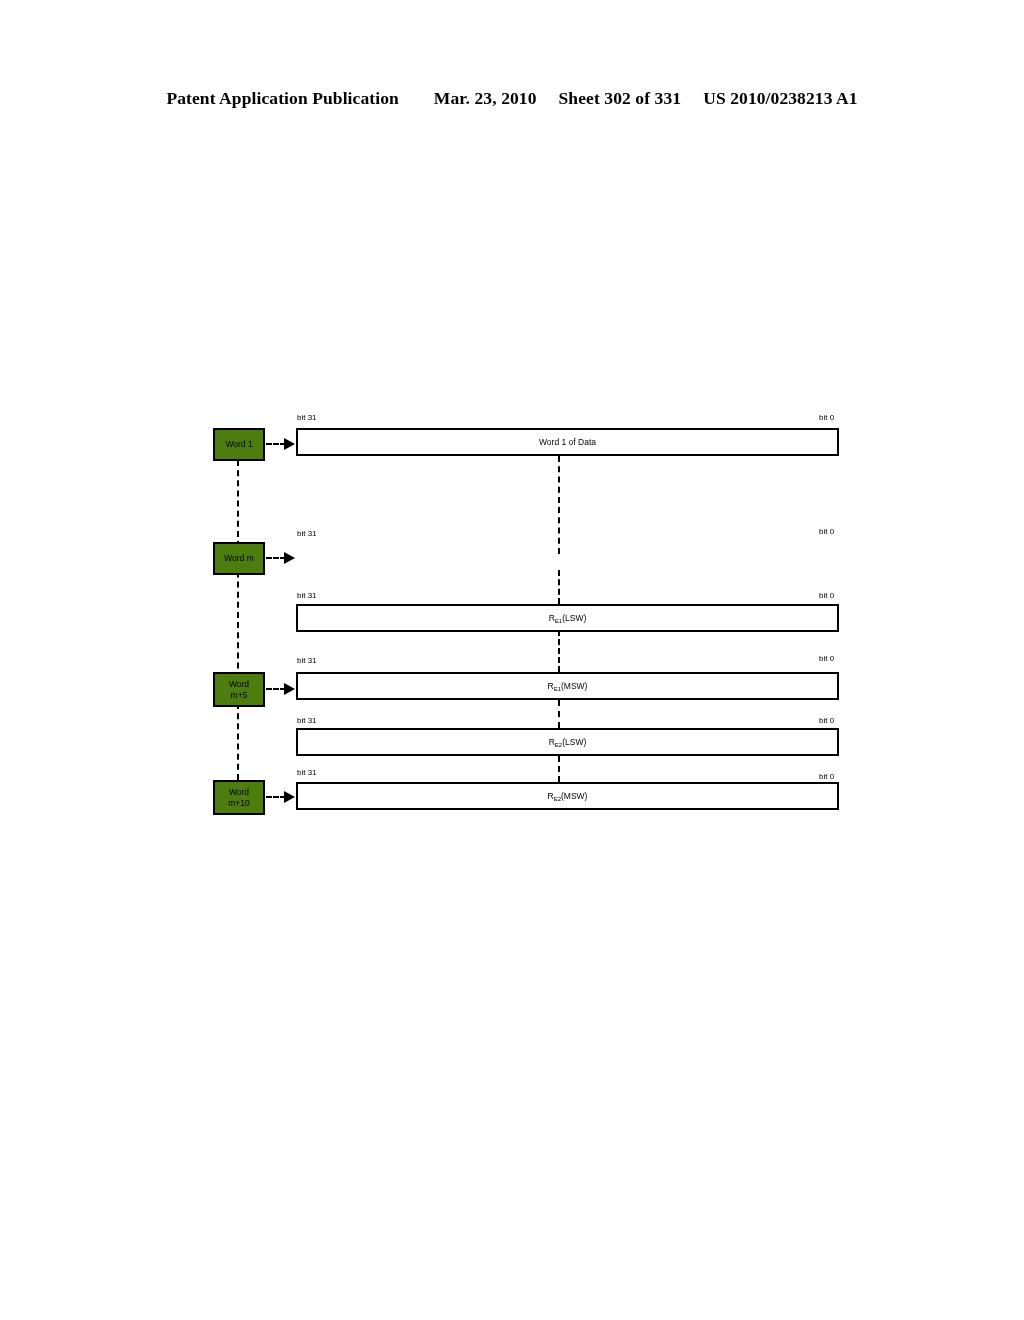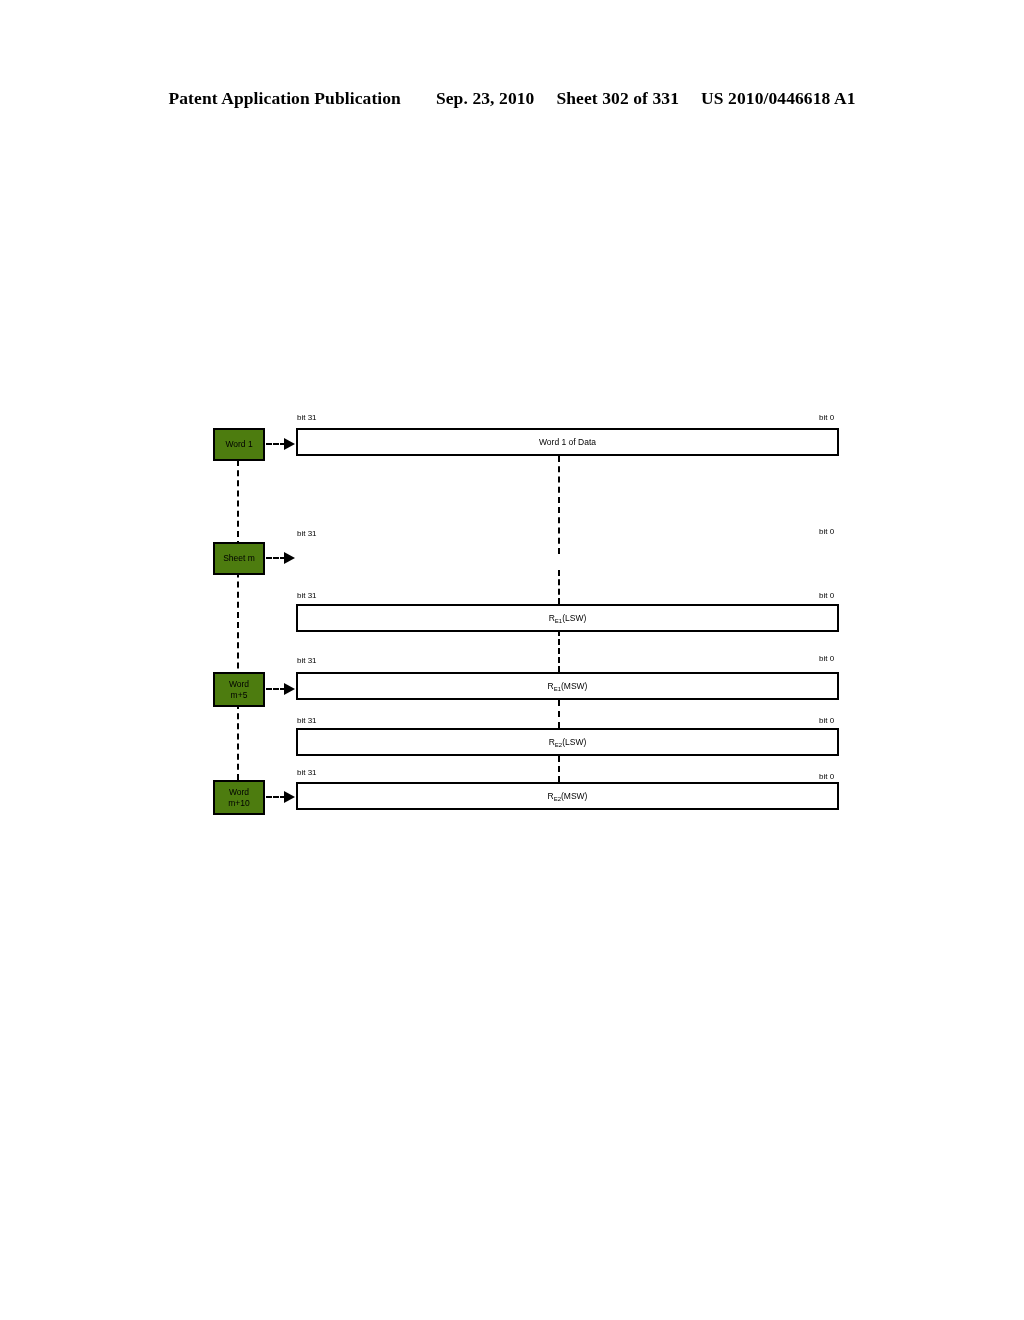--- a/index.html
+++ b/index.html
@@ -149,25 +149,25 @@
     font-size: 44px;
     letter-spacing: 3px;
   }
 </style>
 </head>
 <body>
 
 <div class="page-header">
   <span class="seg">Patent Application Publication</span>
   <span class="gap-lg"></span>
-  <span class="seg">Sep. 23, 2010</span>
+  <span class="seg">Mar. 23, 2010</span>
   <span class="gap-md"></span>
   <span class="seg">Sheet 302 of 331</span>
   <span class="gap-md"></span>
-  <span class="seg">US 2010/0446618 A1</span>
+  <span class="seg">US 2010/0238213 A1</span>
 </div>
 
 <div class="figure">
 
   <div class="spine"></div>
 
   <div class="midline" style="top:456px;height:98px;"></div>
   <div class="midline" style="top:570px;height:34px;"></div>
   <div class="midline" style="top:630px;height:42px;"></div>
   <div class="midline" style="top:700px;height:28px;"></div>
@@ -185,21 +185,21 @@
     <div class="head"></div>
   </div>
   <div class="bar" style="top:428px;">
     <span class="bar-label">Word 1  of Data</span>
   </div>
 
   <div class="bit-label bit-left" style="top:529px;">bit 31</div>
   <div class="bit-label bit-right" style="top:527px;">bit 0</div>
   <div class="word-box" style="left:182px;top:542px;">
     <div>
-      <span>Sheet m</span>
+      <span>Word m</span>
     </div>
   </div>
   <div class="arrow" style="left:235px;top:552px;width:31px;">
     <div class="shaft"></div>
     <div class="head"></div>
   </div>
 
   <div class="bit-label bit-left" style="top:591px;">bit 31</div>
   <div class="bit-label bit-right" style="top:591px;">bit 0</div>
   <div class="bar" style="top:604px;">

